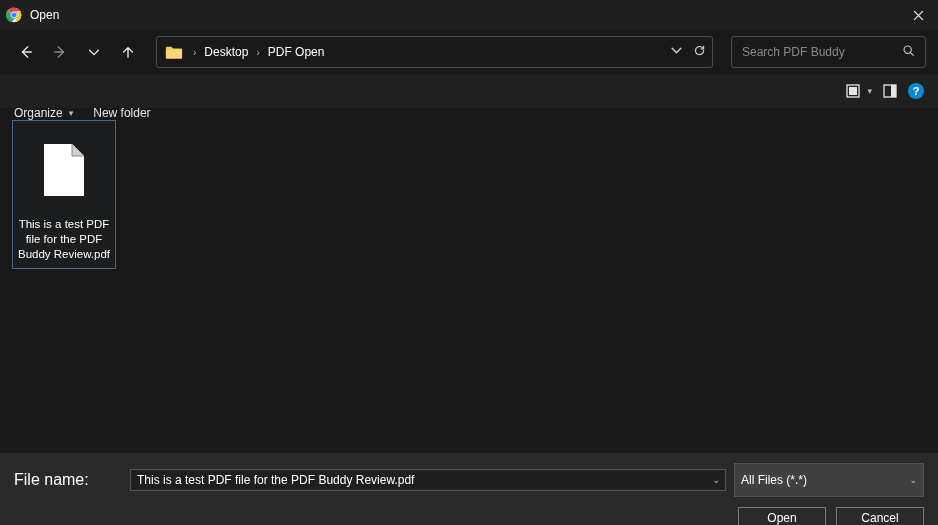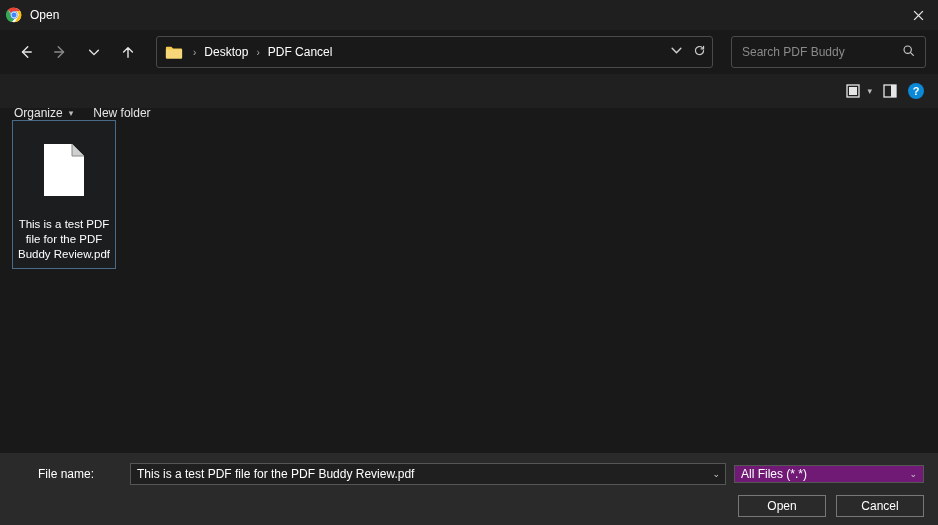--- a/index.html
+++ b/index.html
@@ -141,40 +141,40 @@
   height: 72px;
   background: #2a2a2a;
   padding: 10px 14px 10px 14px;
 }
 .filename-row {
   display: flex;
   align-items: center;
   gap: 8px;
   margin-bottom: 10px;
 }
-.filename-row .label { color: #fff; font-size: 12px; width: 108px; text-align: center; padding-right: 4px; }
+.filename-row .label { color: #fff; font-size: 16px; width: 108px; text-align: left; padding-right: 4px; }
 .filename-input {
   flex: 1;
   height: 22px;
   background: #1f1f1f;
   border: 1px solid #555;
   color: #fff;
   font-size: 12px;
   padding: 0 6px;
   outline: none;
   position: relative;
 }
 .filename-wrap { flex: 1; position: relative; display:flex; }
 .filename-wrap .combo-caret {
   position: absolute; right: 6px; top: 50%; transform: translateY(-50%);
   font-size: 9px; color: #ccc; pointer-events:none;
 }
 .filetype {
-  width: 190px; height: 18px;
-  background: #701a75;
+  width: 190px; height: 34px;
+  background: #404040;
   border: 1px solid #555;
   display: flex; align-items: center;
   padding: 0 6px;
   color: #fff;
   font-size: 12px;
   position: relative;
 }
 .filetype .combo-caret {
   position: absolute; right: 6px; top: 50%; transform: translateY(-50%);
   font-size: 9px; color: #ccc;
@@ -246,21 +246,21 @@
     <span class="folder-icon">
       <svg viewBox="0 0 20 16">
           <path d="M1 3 a1 1 0 0 1 1-1 h5 l2 2 h9 a1 1 0 0 1 1 1 v9 a1 1 0 0 1 -1 1 H2 a1 1 0 0 1 -1 -1 z" fill="#f6c94d"></path>
           <path d="M1 5 h18 v9 a1 1 0 0 1 -1 1 H2 a1 1 0 0 1 -1 -1 z" fill="#f8d77a"></path>
         </svg>
     </span>
     <div class="breadcrumbs">
       <span class="bc-sep">›</span>
       <span>Desktop</span>
       <span class="bc-sep">›</span>
-      <span>PDF Cancel</span>
+      <span>PDF Open</span>
     </div>
     <div class="addr-actions">
       <span>
         <svg viewBox="0 0 12 12" fill="none">
             <path d="M2 4 L6 8 L10 4" stroke="#ccc" stroke-width="1.4" stroke-linecap="round" stroke-linejoin="round"></path>
           </svg>
       </span>
       <span>
         <svg viewBox="0 0 16 16" fill="none">
             <path d="M13 8a5 5 0 1 1-1.5-3.5" stroke="#ccc" stroke-width="1.5" stroke-linecap="round"></path>

